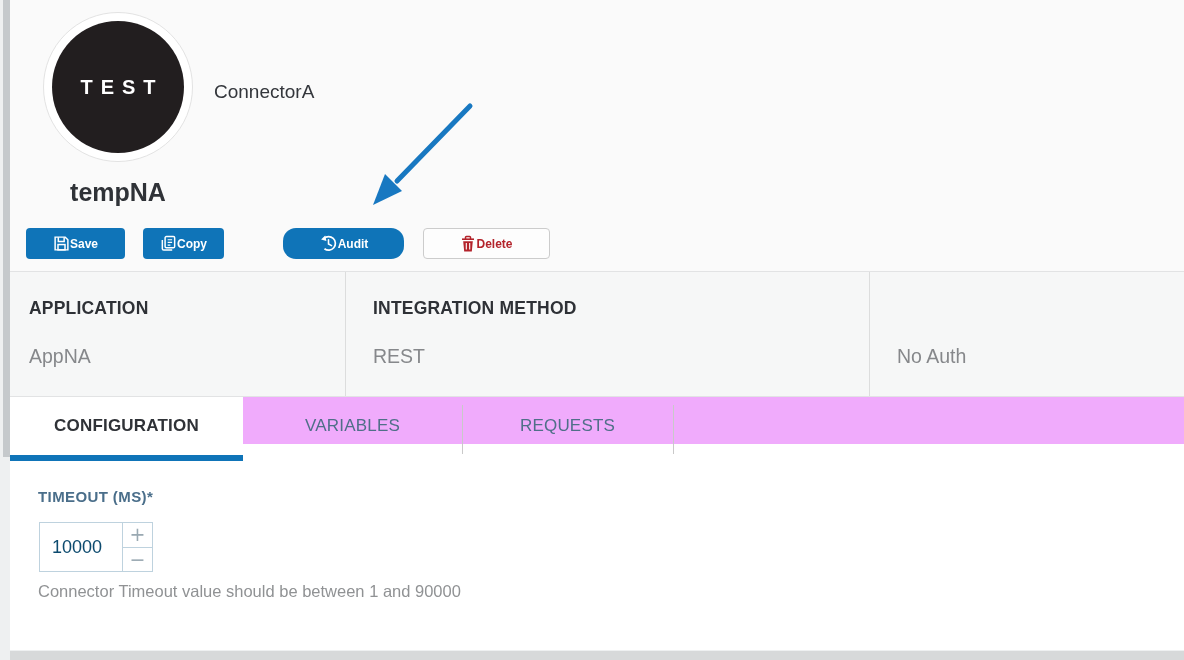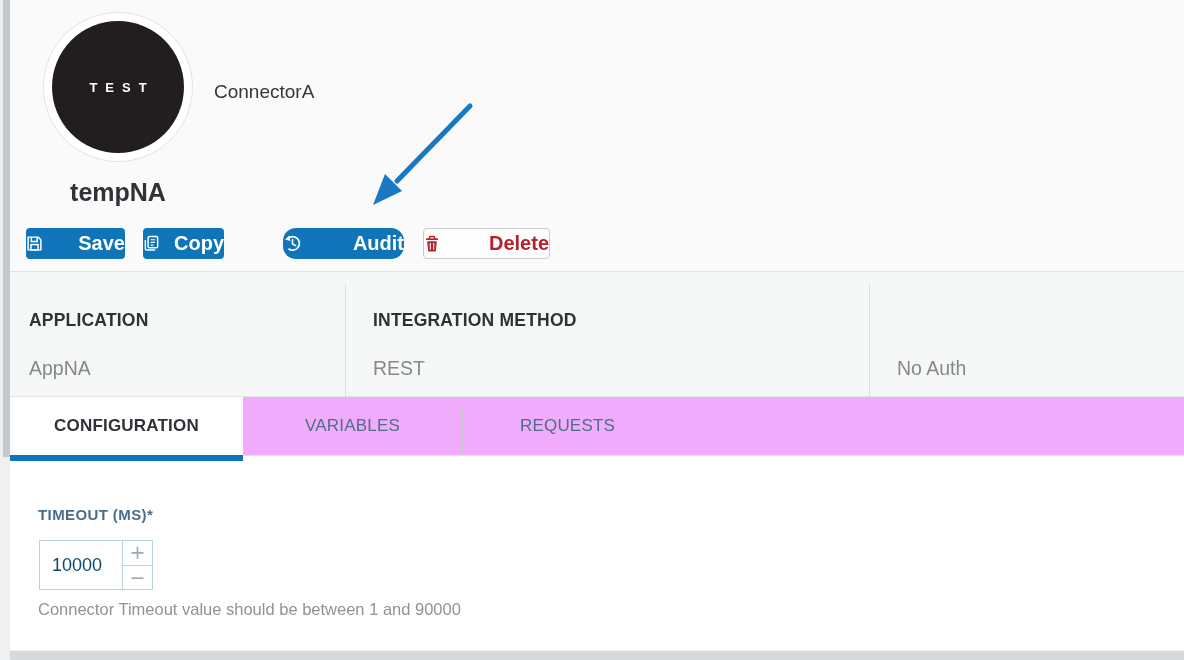--- a/index.html
+++ b/index.html
@@ -15,41 +15,41 @@
   .h-scroll-thumb { position:absolute; left:0; top:1px; width:1174px; height:9px; background:#d7d9da; }
 
   .content { position:absolute; left:10px; top:0; width:1174px; height:650px; background:#ffffff; }
 
   
   .header { position:absolute; left:0; top:0; width:1174px; height:271px; background:#fafafa; }
   .avatar-ring { position:absolute; left:33px; top:12px; width:150px; height:150px; border-radius:50%;
                  background:#ffffff; border:1px solid #e3e3e3; }
   .avatar-circle { position:absolute; left:8px; top:8px; width:132px; height:132px; border-radius:50%;
                    background:#221e1f; display:flex; align-items:center; justify-content:center; }
-  .avatar-text { color:#ffffff; font-size:13px; font-weight:bold; letter-spacing:8px; padding-left:8px; }
+  .avatar-text { color:#ffffff; font-size:20px; font-weight:bold; letter-spacing:8px; padding-left:8px; }
   .connector-name { position:absolute; left:204px; top:81px; font-size:19px; color:#33363b; }
   .template-name { position:absolute; left:33px; top:178px; width:150px; text-align:center;
                    font-size:25px; font-weight:600; color:#2f3237; }
 
   
   .btn { position:absolute; top:228px; height:31px; border-radius:4px; display:flex; align-items:center;
-         justify-content:space-between; gap:0; font-size:20px; font-weight:bold; cursor:pointer; border:none; }
+         justify-content:center; gap:0; font-size:12px; font-weight:bold; cursor:pointer; border:none; }
   .btn svg { display:block; }
   .btn-blue { background:#0f74b8; color:#ffffff; }
   .btn-save   { left:16px;  width:99px;  }
   .btn-copy   { left:133px; width:81px; }
   .btn-audit  { left:273px; width:121px;border-radius:13px; }
   .btn-delete { left:413px; width:127px; background:#fdfdfd; color:#b3232b; border:1px solid #cccccc; }
 
   .annotation-arrow { position:absolute; left:335px; top:93px; width:140px; height:125px; pointer-events:none; }
 
   
   .summary { position:absolute; left:0; top:271px; width:1174px; height:126px; background:#f6f7f7;
              border-top:1px solid #e2e3e4; border-bottom:1px solid #e2e3e4; }
-  .summary-col { position:absolute; top:12px; height:100%; }
+  .summary-col { position:absolute; top:0; height:100%; }
   .summary-col-1 { left:0;    width:335px; }
   .summary-col-2 { left:335px; width:524px; border-left:1px solid #dcdddd; }
   .summary-col-3 { left:859px; width:315px; border-left:1px solid #dcdddd; }
   .summary-label { position:absolute; left:19px; top:26px; font-size:17.5px; font-weight:bold;
                    color:#2e3136; letter-spacing:0.2px; }
   .summary-col-2 .summary-label, .summary-col-3 .summary-label { left:27px; }
   .summary-value { position:absolute; left:19px; top:73px; font-size:19.5px; color:#86888b; }
   .summary-col-2 .summary-value, .summary-col-3 .summary-value { left:27px; }
 
   
@@ -59,21 +59,21 @@
          font-size:17px; color:#4f6f88; cursor:pointer; letter-spacing:0.2px; }
   .tab-1 { left:0;    width:233px; background:#ffffff; color:#2f3237; font-weight:600; }
   .tab-2 { left:233px; width:219px; }
   .tab-3 { left:452px; width:211px; }
   .tab-divider { position:absolute; top:405px; height:49px; width:1px; background:#c9c9c9; z-index:2; }
   .tab-divider-1 { left:452px; }
   .tab-divider-2 { left:663px; }
   .tab-underline { position:absolute; left:0; top:455px; width:233px; height:6px; background:#0f74b8; z-index:3; }
 
   
-  .form-area { position:absolute; left:0; top:462px; width:1174px; height:188px; background:#ffffff; }
+  .form-area { position:absolute; left:0; top:444px; width:1174px; height:188px; background:#ffffff; }
   .timeout-label { position:absolute; left:28px; top:44px; font-size:15px; font-weight:bold;
                    color:#4a6e8a; letter-spacing:0.4px; }
   .stepper-group { position:absolute; left:29px; top:78px; width:114px; height:50px; display:flex; }
   .timeout-input { width:84px; height:50px; border:1px solid #bed2de; background:#ffffff;
                    font-family:"Liberation Sans","DejaVu Sans",sans-serif;
                    font-size:18px; color:#0c4a6e; padding-left:12px; outline:none; }
   .stepper { width:30px; height:50px; display:flex; flex-direction:column; }
   .stepper-btn { flex:1; border:1px solid #bed2de; border-left:none; background:#ffffff; color:#9aa9b2;
                  font-size:19px; line-height:1; display:flex; align-items:center; justify-content:center;
                  cursor:pointer; font-family:"DejaVu Sans",sans-serif; }

